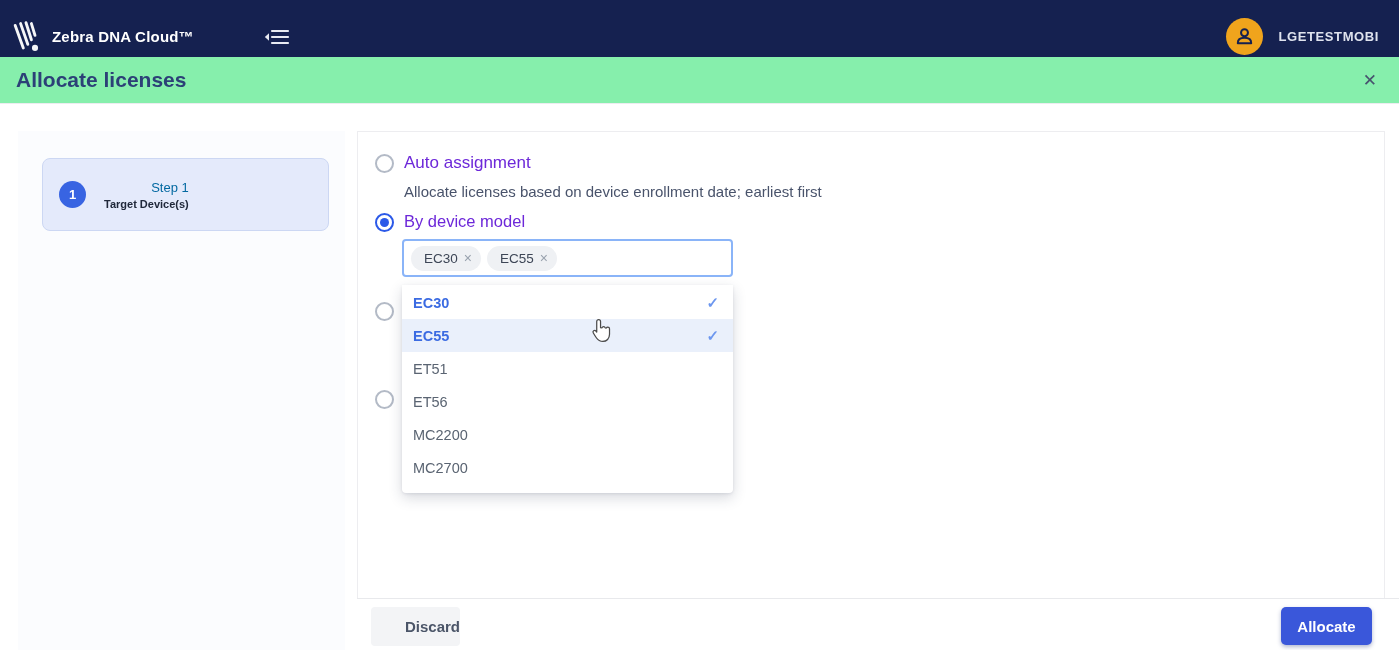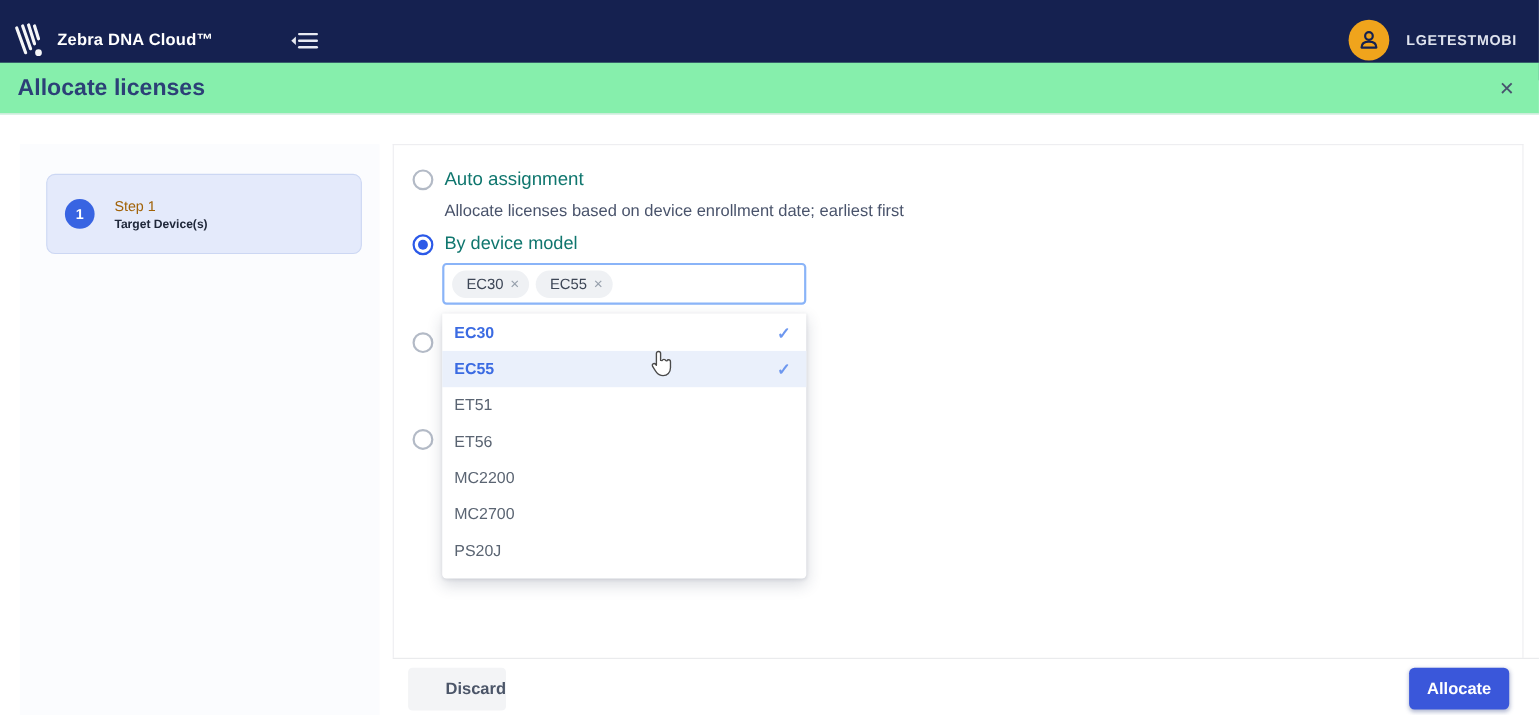--- a/index.html
+++ b/index.html
@@ -27,33 +27,33 @@
   
   .left-panel { position:absolute; left:18px; top:131px; width:327px; height:519px;
     background:#fbfcfe; }
   .step-card { position:absolute; left:24px; top:27px; width:287px; height:73px;
     background:#e4eafb; border:1px solid #ccd7f3; border-radius:8px;
     display:flex; align-items:center; padding:0 16px; }
   .step-num { width:27px; height:27px; border-radius:50%; background:#3864e2; color:#fff;
     font-size:13px; font-weight:bold; display:flex; align-items:center; justify-content:center;
     flex:0 0 27px; }
   .step-texts { margin-left:18px; }
-  .step-label { color:#a16207; font-size:13px; margin-bottom:3px; }
+  .step-label { color:#0369a1; font-size:13px; margin-bottom:3px;text-align:right; }
   .step-sublabel { color:#20283a; font-size:11px; font-weight:bold; }
 
   
   .main-card { position:absolute; left:357px; top:131px; width:1028px; height:467px;
     background:#fff; border:1px solid #ededf0; border-bottom:none; }
 
   .radio { position:absolute; width:19px; height:19px; border-radius:50%;
     border:2px solid #b3bac6; background:#fff; cursor:pointer; }
   .radio.checked { border-color:#2b59e8; }
   .radio.checked::after { content:""; position:absolute; inset:3px; border-radius:50%; background:#2b59e8; }
 
-  .opt-label { position:absolute; color:#0f766e; font-size:17px; cursor:default; }
+  .opt-label { position:absolute; color:#6d28d9; font-size:17px; cursor:default; }
   .opt-desc { position:absolute; color:#49536b; font-size:15px; }
 
   .multiselect { position:absolute; left:44px; top:107px; width:331px; height:38px;
     border:2px solid #8ab4f8; border-radius:4px; background:#fff;
     display:flex; align-items:center; gap:6px; padding:0 7px; cursor:text; }
   .chip { height:25px; background:#eff1f4; border-radius:12.5px; display:inline-flex;
     align-items:center; padding:0 9px 0 13px; }
   .chip-label { font-size:13.5px; color:#3d4656; }
   .chip-x { font-size:14px; color:#98a1ad; margin-left:6px; cursor:pointer; line-height:1; }
 
@@ -184,24 +184,20 @@
   <div class="dd-row">
     <span class="dd-label">MC2200</span>
     <span class="dd-check">✓</span>
   </div>
 
   <div class="dd-row">
     <span class="dd-label">MC2700</span>
     <span class="dd-check">✓</span>
   </div>
 
-  <div class="dd-row">
-    <span class="dd-label">PS20J</span>
-    <span class="dd-check">✓</span>
-  </div>
 </div>
 
     <span class="cursor-hand">
       <svg width="21" height="25" viewBox="0 0 22 26">
         <path d="M8 1.5 C9.1 1.5 10 2.4 10 3.5 L10 10 L11.5 10.2 C11.7 9.5 12.4 9 13.2 9
                  C14 9 14.7 9.5 14.9 10.2 L16 10.4 C16.3 9.8 16.9 9.4 17.6 9.4
                  C18.6 9.4 19.4 10.2 19.4 11.2 L19.4 17 C19.4 21.4 16.4 24.5 12.4 24.5
                  C9.2 24.5 7.5 23.3 5.6 20.6 C4.6 19.2 3.2 17 2.3 15.4
                  C1.9 14.7 2.1 13.8 2.8 13.3 C3.6 12.8 4.6 13 5.2 13.7 L6 14.7 L6 3.5
                  C6 2.4 6.9 1.5 8 1.5 Z" fill="#fff" stroke="#4a4a4a" stroke-width="1.3" stroke-linejoin="round"></path>

